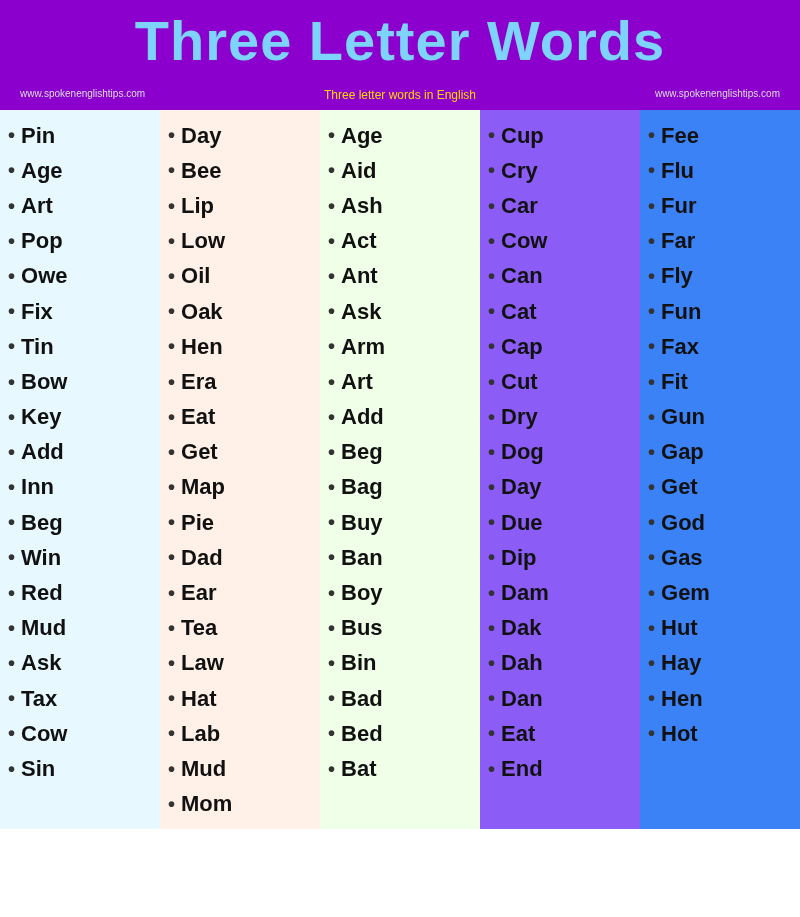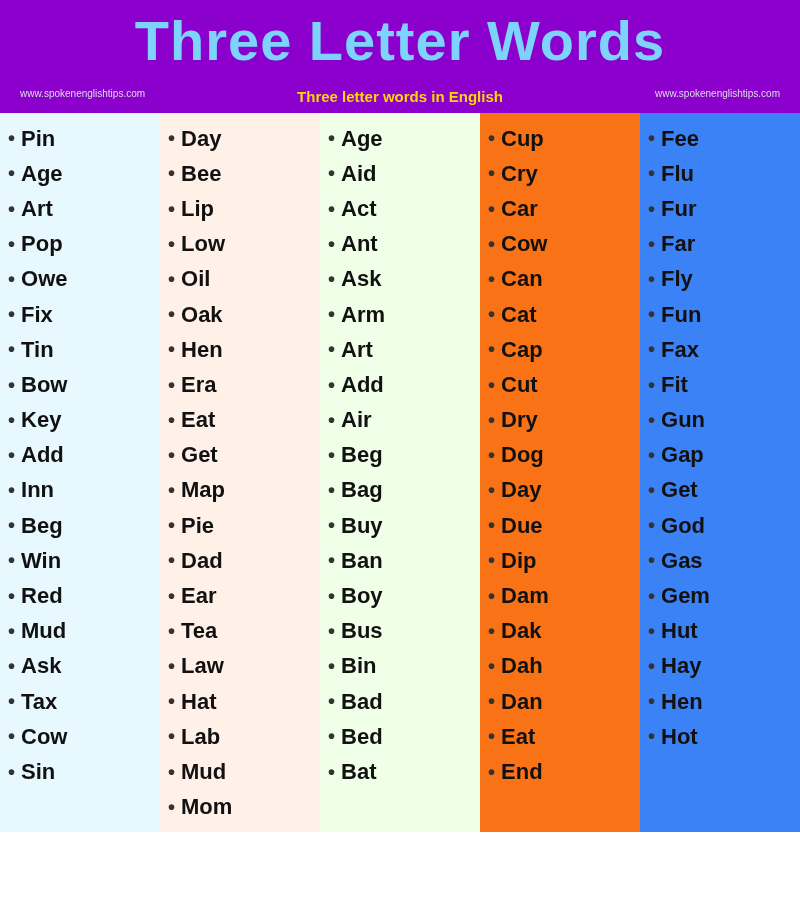--- a/index.html
+++ b/index.html
@@ -25,36 +25,36 @@
       display: flex;
       justify-content: space-between;
       padding: 2px 20px 8px;
     }
     .subtitle-bar span {
       color: #ddd;
       font-size: 10px;
     }
     .subtitle-bar .center-text {
       color: #FFD700;
-      font-size: 15px;
-      font-weight: bold;
+      font-size: 12px;
+      font-weight: normal;
     }
     .word-grid {
       display: flex;
       width: 100%;
       text-align: center;
     }
     .column {
       flex: 1;
       padding: 8px 4px 8px 8px;
     }
     .col-1 { background: #E8F8FF; }
     .col-2 { background: #FFF0E8; }
     .col-3 { background: #F0FFE8; }
-    .col-4 { background: #f97316; }
+    .col-4 { background: #8b5cf6; }
     .col-5 { background: #3b82f6; }
     .word-list {
       list-style: none;
       padding: 0;
     }
     .word-list li {
       font-size: 22px;
       font-weight: 700;
       color: #111;
       line-height: 1.6;
@@ -128,27 +128,27 @@
         <li>Hat</li>
         <li>Lab</li>
         <li>Mud</li>
         <li>Mom</li>
       </ul>
     </div>
     <div class="column col-3">
       <ul class="word-list">
         <li>Age</li>
         <li>Aid</li>
+        <li>Ash</li>
         <li>Act</li>
         <li>Ant</li>
         <li>Ask</li>
         <li>Arm</li>
         <li>Art</li>
         <li>Add</li>
-        <li>Air</li>
         <li>Beg</li>
         <li>Bag</li>
         <li>Buy</li>
         <li>Ban</li>
         <li>Boy</li>
         <li>Bus</li>
         <li>Bin</li>
         <li>Bad</li>
         <li>Bed</li>
         <li>Bat</li>

